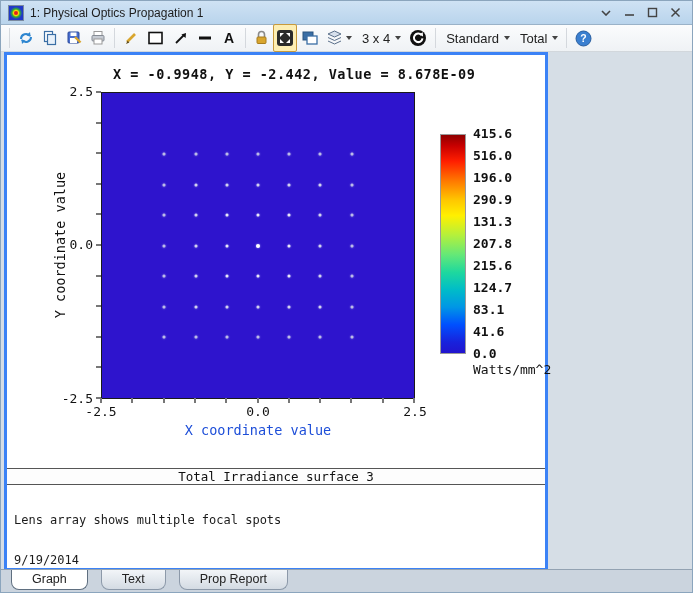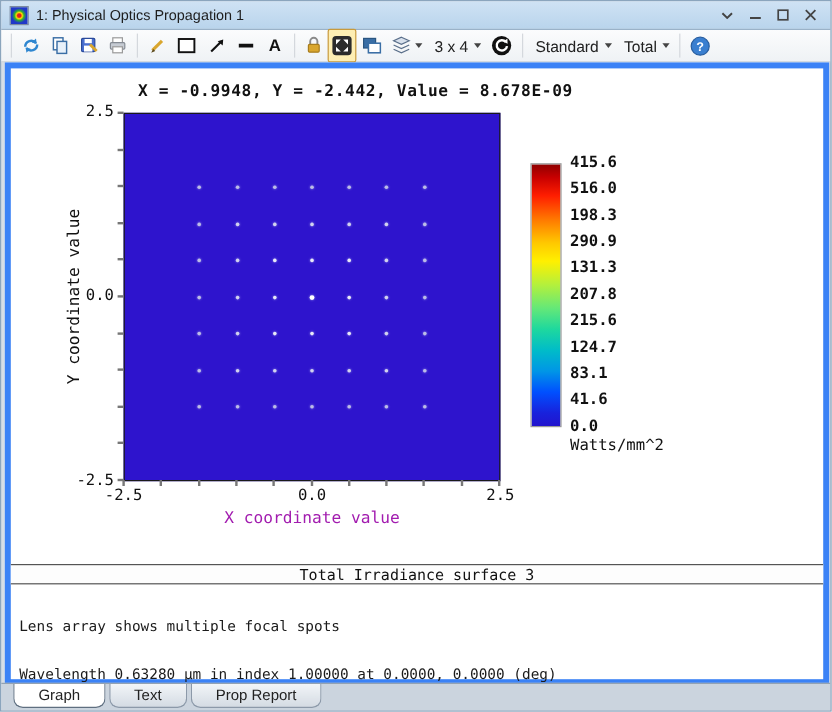--- a/index.html
+++ b/index.html
@@ -18,49 +18,49 @@
   .toolbar{position:absolute;left:0;top:24px;width:100%;height:27px;background:linear-gradient(#fbfcfd,#eff2f5);border-bottom:1px solid #d2d7dc;display:flex;align-items:center;padding:0 4px;box-sizing:border-box;}
   .tb-sep{width:1px;height:20px;background:#d4d8dd;margin:0 4px;}
   .tb-btn{display:flex;align-items:center;justify-content:center;height:24px;padding:0 4px;border-radius:2px;}
   .tb-btn svg{display:block;}
   .tb-label{font-size:13px;color:#222;margin:0 2px;}
   .dd-arrow{width:0;height:0;border-left:3.5px solid transparent;border-right:3.5px solid transparent;border-top:4px solid #444;margin-left:3px;}
   .settings-btn{display:flex;align-items:center;gap:5px;padding:0 7px;height:24px;}
   .tb-toggled{border:1px solid #c89a3c;background:#fdeeb3;padding:1px 2px;}
 
   
-  .content{position:absolute;left:3px;top:51px;width:687px;height:519px;background:#fff;border:5px solid #3b82f6;box-sizing:border-box;}
+  .content{position:absolute;left:3px;top:51px;width:544px;height:519px;background:#fff;border:3px solid #3b82f6;box-sizing:border-box;}
   .graph-area{position:absolute;left:0;top:0;width:100%;height:413px;}
   .readout{position:absolute;left:106px;top:11px;font-family:"DejaVu Sans Mono",monospace;font-size:13.5px;font-weight:bold;color:#111;letter-spacing:0.5px;}
 
   .plot{position:absolute;left:94px;top:37px;width:314px;height:307px;background:#2e14cd;border:1px solid #1a1a1a;box-sizing:border-box;}
   .spot{position:absolute;width:3px;height:3px;border-radius:50%;transform:translate(-50%,-50%);box-shadow:0 0 2px rgba(220,225,255,.7);}
 
   .yticks{position:absolute;left:89px;top:37px;width:5px;height:306px;}
   .ytick{position:absolute;left:0;width:5px;height:2px;background:#777;transform:translateY(-1px);}
   .xticks{position:absolute;left:94px;top:343px;width:313px;height:5px;}
   .xtick{position:absolute;top:0;width:2px;height:5px;background:#777;transform:translateX(-1px);}
 
   .axis-label{font-family:"DejaVu Sans Mono",monospace;font-size:13px;color:#111;position:absolute;}
   .ylab{width:40px;text-align:right;left:46px;}
   .xlab{width:40px;text-align:center;top:349px;}
   .y-title{position:absolute;left:-57px;top:182px;width:220px;text-align:center;transform:rotate(-90deg);transform-origin:center;font-family:"DejaVu Sans Mono",monospace;font-size:13.5px;color:#111;}
-  .x-title{position:absolute;left:94px;top:367px;width:314px;text-align:center;font-family:"DejaVu Sans Mono",monospace;font-size:13.5px;color:#a21caf;}
+  .x-title{position:absolute;left:94px;top:367px;width:314px;text-align:center;font-family:"DejaVu Sans Mono",monospace;font-size:13.5px;color:#1d4ed8;}
 
   .colorbar{position:absolute;left:433px;top:79px;width:26px;height:220px;border:1px solid #9a9a9a;box-sizing:border-box;background:linear-gradient(to bottom,#8f0000 0%,#c80000 5%,#ff1e00 12%,#ff7800 21%,#ffc800 30%,#fff000 37%,#b4f03c 46%,#64e878 55%,#1ed89e 63%,#00bcc8 71%,#0096e6 79%,#0050ff 87%,#1822dc 95%,#2214cd 100%);}
   .cb-labels{position:absolute;left:466px;top:71px;height:236px;display:flex;flex-direction:column;justify-content:space-between;font-weight:bold;}
   .cb-tick{font-family:"DejaVu Sans Mono",monospace;font-size:13px;color:#111;height:16px;line-height:16px;}
   .cb-unit{position:absolute;left:466px;top:307px;font-family:"DejaVu Sans Mono",monospace;font-size:13px;color:#111;}
 
   .caption-row{position:absolute;left:0;top:413px;width:100%;height:17px;border-top:1px solid #555;border-bottom:1px solid #555;background:#fdfdfd;box-sizing:border-box;text-align:center;font-family:"DejaVu Sans Mono",monospace;font-size:12.5px;color:#111;line-height:15px;}
   .text-block{position:absolute;left:7px;top:432px;font-family:"DejaVu Sans Mono",monospace;font-size:12px;line-height:13.4px;color:#1b1b1b;white-space:pre;}
 
   
   .tabstrip{position:absolute;left:0;bottom:0;width:100%;height:23px;background:#cbd4de;border-top:1px solid #93a2b2;display:flex;align-items:flex-start;padding-left:10px;box-sizing:border-box;}
-  .tab{height:19px;line-height:18px;padding:0 20px;font-size:12.5px;color:#222;border:1px solid #8c99a9;border-top:none;border-radius:0 0 8px 8px;background:linear-gradient(#f2f5f8,#d4dbe3);margin-right:3px;}
+  .tab{height:19px;line-height:18px;padding:0 20px;font-size:12.5px;color:#222;border:1px solid #8c99a9;border-top:none;border-radius:0 0 8px 8px;background:linear-gradient(#f2f5f8,#d4dbe3);margin-right:13px;}
   .tab.active{background:#fff;border-color:#5f6f80;}
 </style>
 </head>
 <body>
 
 <div id="window">
 
   <div class="titlebar">
     <div class="app-icon"></div>
     <div class="title-text">1: Physical Optics Propagation 1</div>
@@ -300,37 +300,38 @@
 
       <div class="axis-label xlab" style="left:74px;">-2.5</div>
       <div class="axis-label xlab" style="left:231px;">0.0</div>
       <div class="axis-label xlab" style="left:388px;">2.5</div>
       <div class="x-title">X coordinate value</div>
 
       <div class="colorbar"></div>
       <div class="cb-labels">
           <div class="cb-tick">415.6</div>
           <div class="cb-tick">516.0</div>
-          <div class="cb-tick">198.3</div>
+          <div class="cb-tick">196.0</div>
           <div class="cb-tick">290.9</div>
           <div class="cb-tick">131.3</div>
           <div class="cb-tick">207.8</div>
           <div class="cb-tick">215.6</div>
           <div class="cb-tick">124.7</div>
           <div class="cb-tick">83.1</div>
           <div class="cb-tick">41.6</div>
           <div class="cb-tick">0.0</div>
         </div>
       <div class="cb-unit">Watts/mm^2</div>
     </div>
 
     <div class="caption-row">Total Irradiance surface 3</div>
 
     <div class="text-block">
       <div>Lens array shows multiple focal spots</div>
+      <div>9/19/2014</div>
       <div>Wavelength 0.63280 µm in index 1.00000 at 0.0000, 0.0000 (deg)</div>
       
       
       
     </div>
   </div>
 
   <div class="tabstrip">
     <div class="tab active">Graph</div>
     <div class="tab">Text</div>

